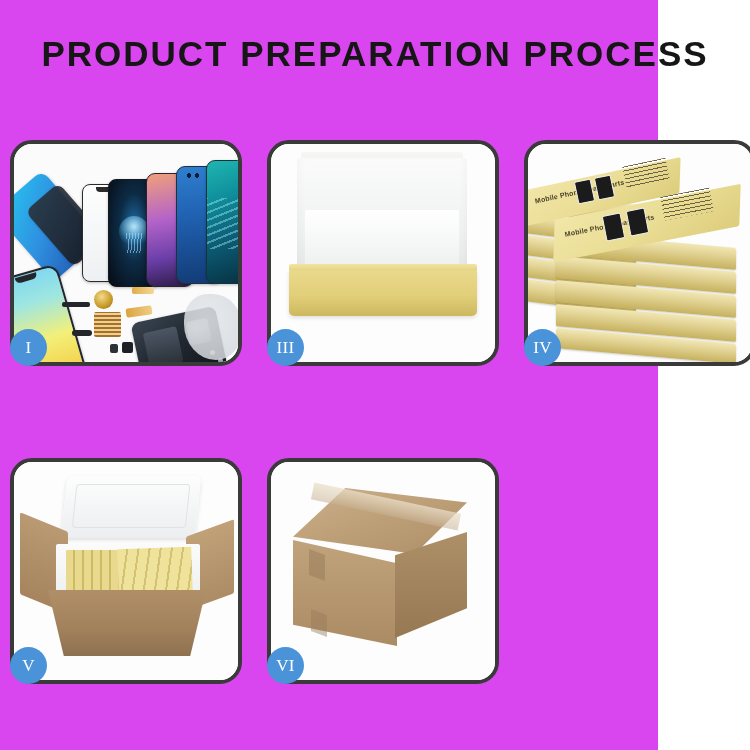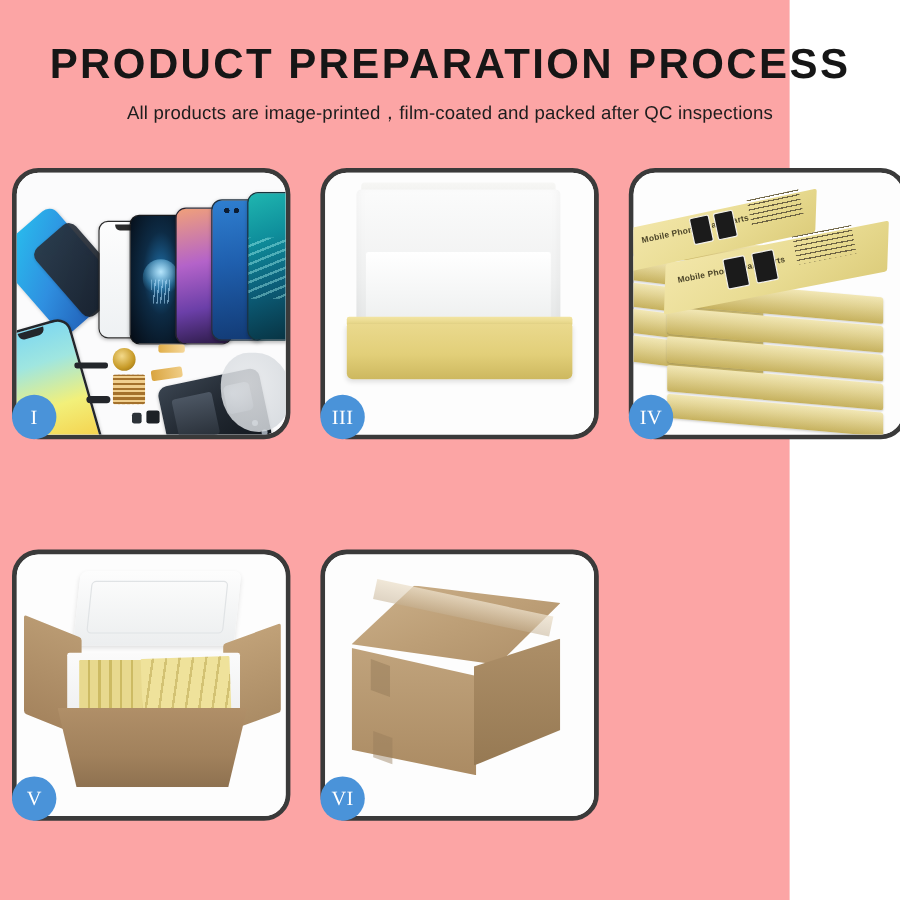--- a/index.html
+++ b/index.html
@@ -1,21 +1,21 @@
 <!DOCTYPE html>
 <html><head>
 <meta charset="utf-8">
 <style>
   html,body{margin:0;padding:0;}
   body{
     width:750px;height:750px;background:#ffffff;overflow:hidden;
     font-family:"Liberation Sans","DejaVu Sans",sans-serif;
     -webkit-font-smoothing:antialiased;
   }
-  .page{position:relative;width:658px;height:750px;background:#fca5a5;}
+  .page{position:relative;width:658px;height:750px;background:#d946ef;}
 
   
   .header{position:absolute;left:0;top:0;width:750px;text-align:center;}
   .title{
     margin:0;padding-top:36px;
     font-size:35px;font-weight:700;letter-spacing:2.0px;
     color:#161616;line-height:1.0;white-space:nowrap;
   }
   .subtitle{
     margin:0;padding-top:13px;
@@ -312,21 +312,20 @@
     background:rgba(150,124,90,.45);transform:skewY(20deg);
   }
 </style>
 </head>
 <body>
 
 <div class="page">
 
   <div class="header">
     <h1 class="title">PRODUCT PREPARATION PROCESS</h1>
-    <p class="subtitle">All products are image-printed，film-coated and packed after QC inspections</p>
   </div>
 
   <div class="grid">
 
     <div class="panel">
       <div class="stage p1">
         <div class="ph ph-a"></div>
         <div class="ph ph-a2"></div>
         <div class="ph ph-b">
             <div class="notch"></div>

